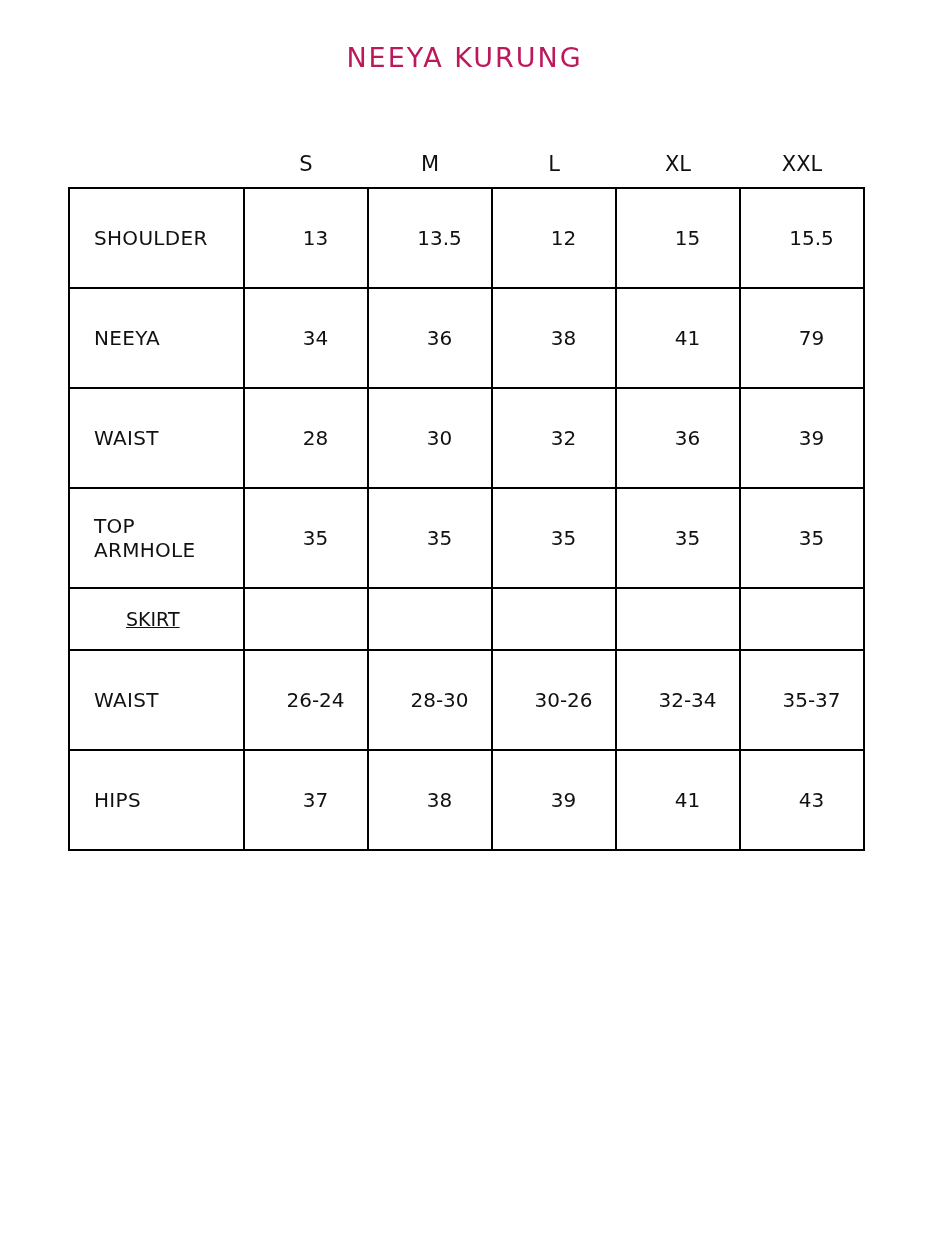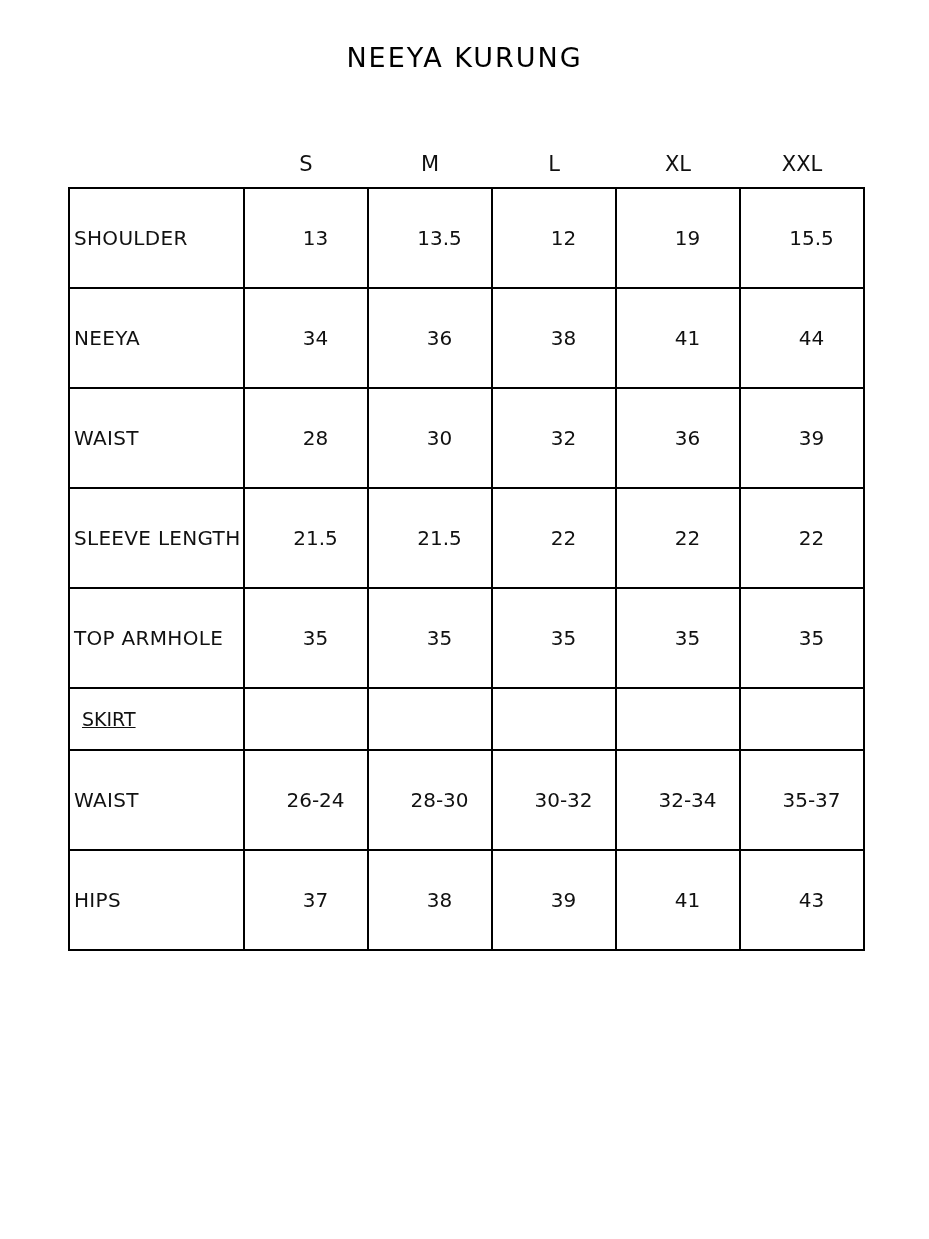--- a/index.html
+++ b/index.html
@@ -21,21 +21,21 @@
     box-sizing: border-box;
     position: relative;
   }
   .title {
     text-align: center;
     font-size: 27px;
     letter-spacing: 2px;
     font-weight: 400;
     margin: 0;
     padding-top: 42px;
-    color: #000000;
+    color: #be185d;
   }
   .table-wrap {
     position: absolute;
     left: 68px;
     top: 146px;
     width: 795px;
   }
   table.size-table {
     border-collapse: collapse;
     width: 795px;
@@ -56,39 +56,40 @@
   table.size-table td.head-cell {
     border: none;
     height: 34px;
     text-align: center;
     font-weight: 400;
     font-size: 21px;
     padding-bottom: 6px;
   }
   td.row-label {
     text-align: left;
-    padding-left: 4px;
+    padding-left: 24px;
     font-size: 19px;
     letter-spacing: 0.3px;
   }
   td.value {
     text-align: center;
     font-size: 20px;
     padding-left: 20px;
   }
   tr.section-row td {
     height: 58px;
   }
   tr.section-row td.section-label {
     text-align: left;
     padding-left: 12px;
     font-size: 19px;
   }
   tr.section-row td.section-label span {
     text-decoration: underline;
+    margin-left: 44px;
   }
   tr.section-row td.blank {
     border-left: 2px solid #000;
     border-right: 2px solid #000;
     border-top: 2px solid #000;
     border-bottom: 2px solid #000;
   }
 </style>
 </head>
 <body>
@@ -116,46 +117,38 @@
           <th class="head-cell">XL</th>
           <th class="head-cell">XXL</th>
         </tr>
       </thead>
       <tbody>
         <tr>
           <td class="row-label">SHOULDER</td>
           <td class="value">13</td>
           <td class="value">13.5</td>
           <td class="value">12</td>
-          <td class="value">19</td>
+          <td class="value">15</td>
           <td class="value">15.5</td>
         </tr>
         <tr>
           <td class="row-label">NEEYA</td>
           <td class="value">34</td>
           <td class="value">36</td>
           <td class="value">38</td>
           <td class="value">41</td>
-          <td class="value">44</td>
+          <td class="value">79</td>
         </tr>
         <tr>
           <td class="row-label">WAIST</td>
           <td class="value">28</td>
           <td class="value">30</td>
           <td class="value">32</td>
           <td class="value">36</td>
           <td class="value">39</td>
-        </tr>
-        <tr>
-          <td class="row-label">SLEEVE LENGTH</td>
-          <td class="value">21.5</td>
-          <td class="value">21.5</td>
-          <td class="value">22</td>
-          <td class="value">22</td>
-          <td class="value">22</td>
         </tr>
         <tr>
           <td class="row-label">TOP ARMHOLE</td>
           <td class="value">35</td>
           <td class="value">35</td>
           <td class="value">35</td>
           <td class="value">35</td>
           <td class="value">35</td>
         </tr>
 
@@ -165,21 +158,21 @@
           <td class="blank"></td>
           <td class="blank"></td>
           <td class="blank"></td>
           <td class="blank"></td>
         </tr>
 
         <tr>
           <td class="row-label">WAIST</td>
           <td class="value">26-24</td>
           <td class="value">28-30</td>
-          <td class="value">30-32</td>
+          <td class="value">30-26</td>
           <td class="value">32-34</td>
           <td class="value">35-37</td>
         </tr>
         <tr>
           <td class="row-label">HIPS</td>
           <td class="value">37</td>
           <td class="value">38</td>
           <td class="value">39</td>
           <td class="value">41</td>
           <td class="value">43</td>

